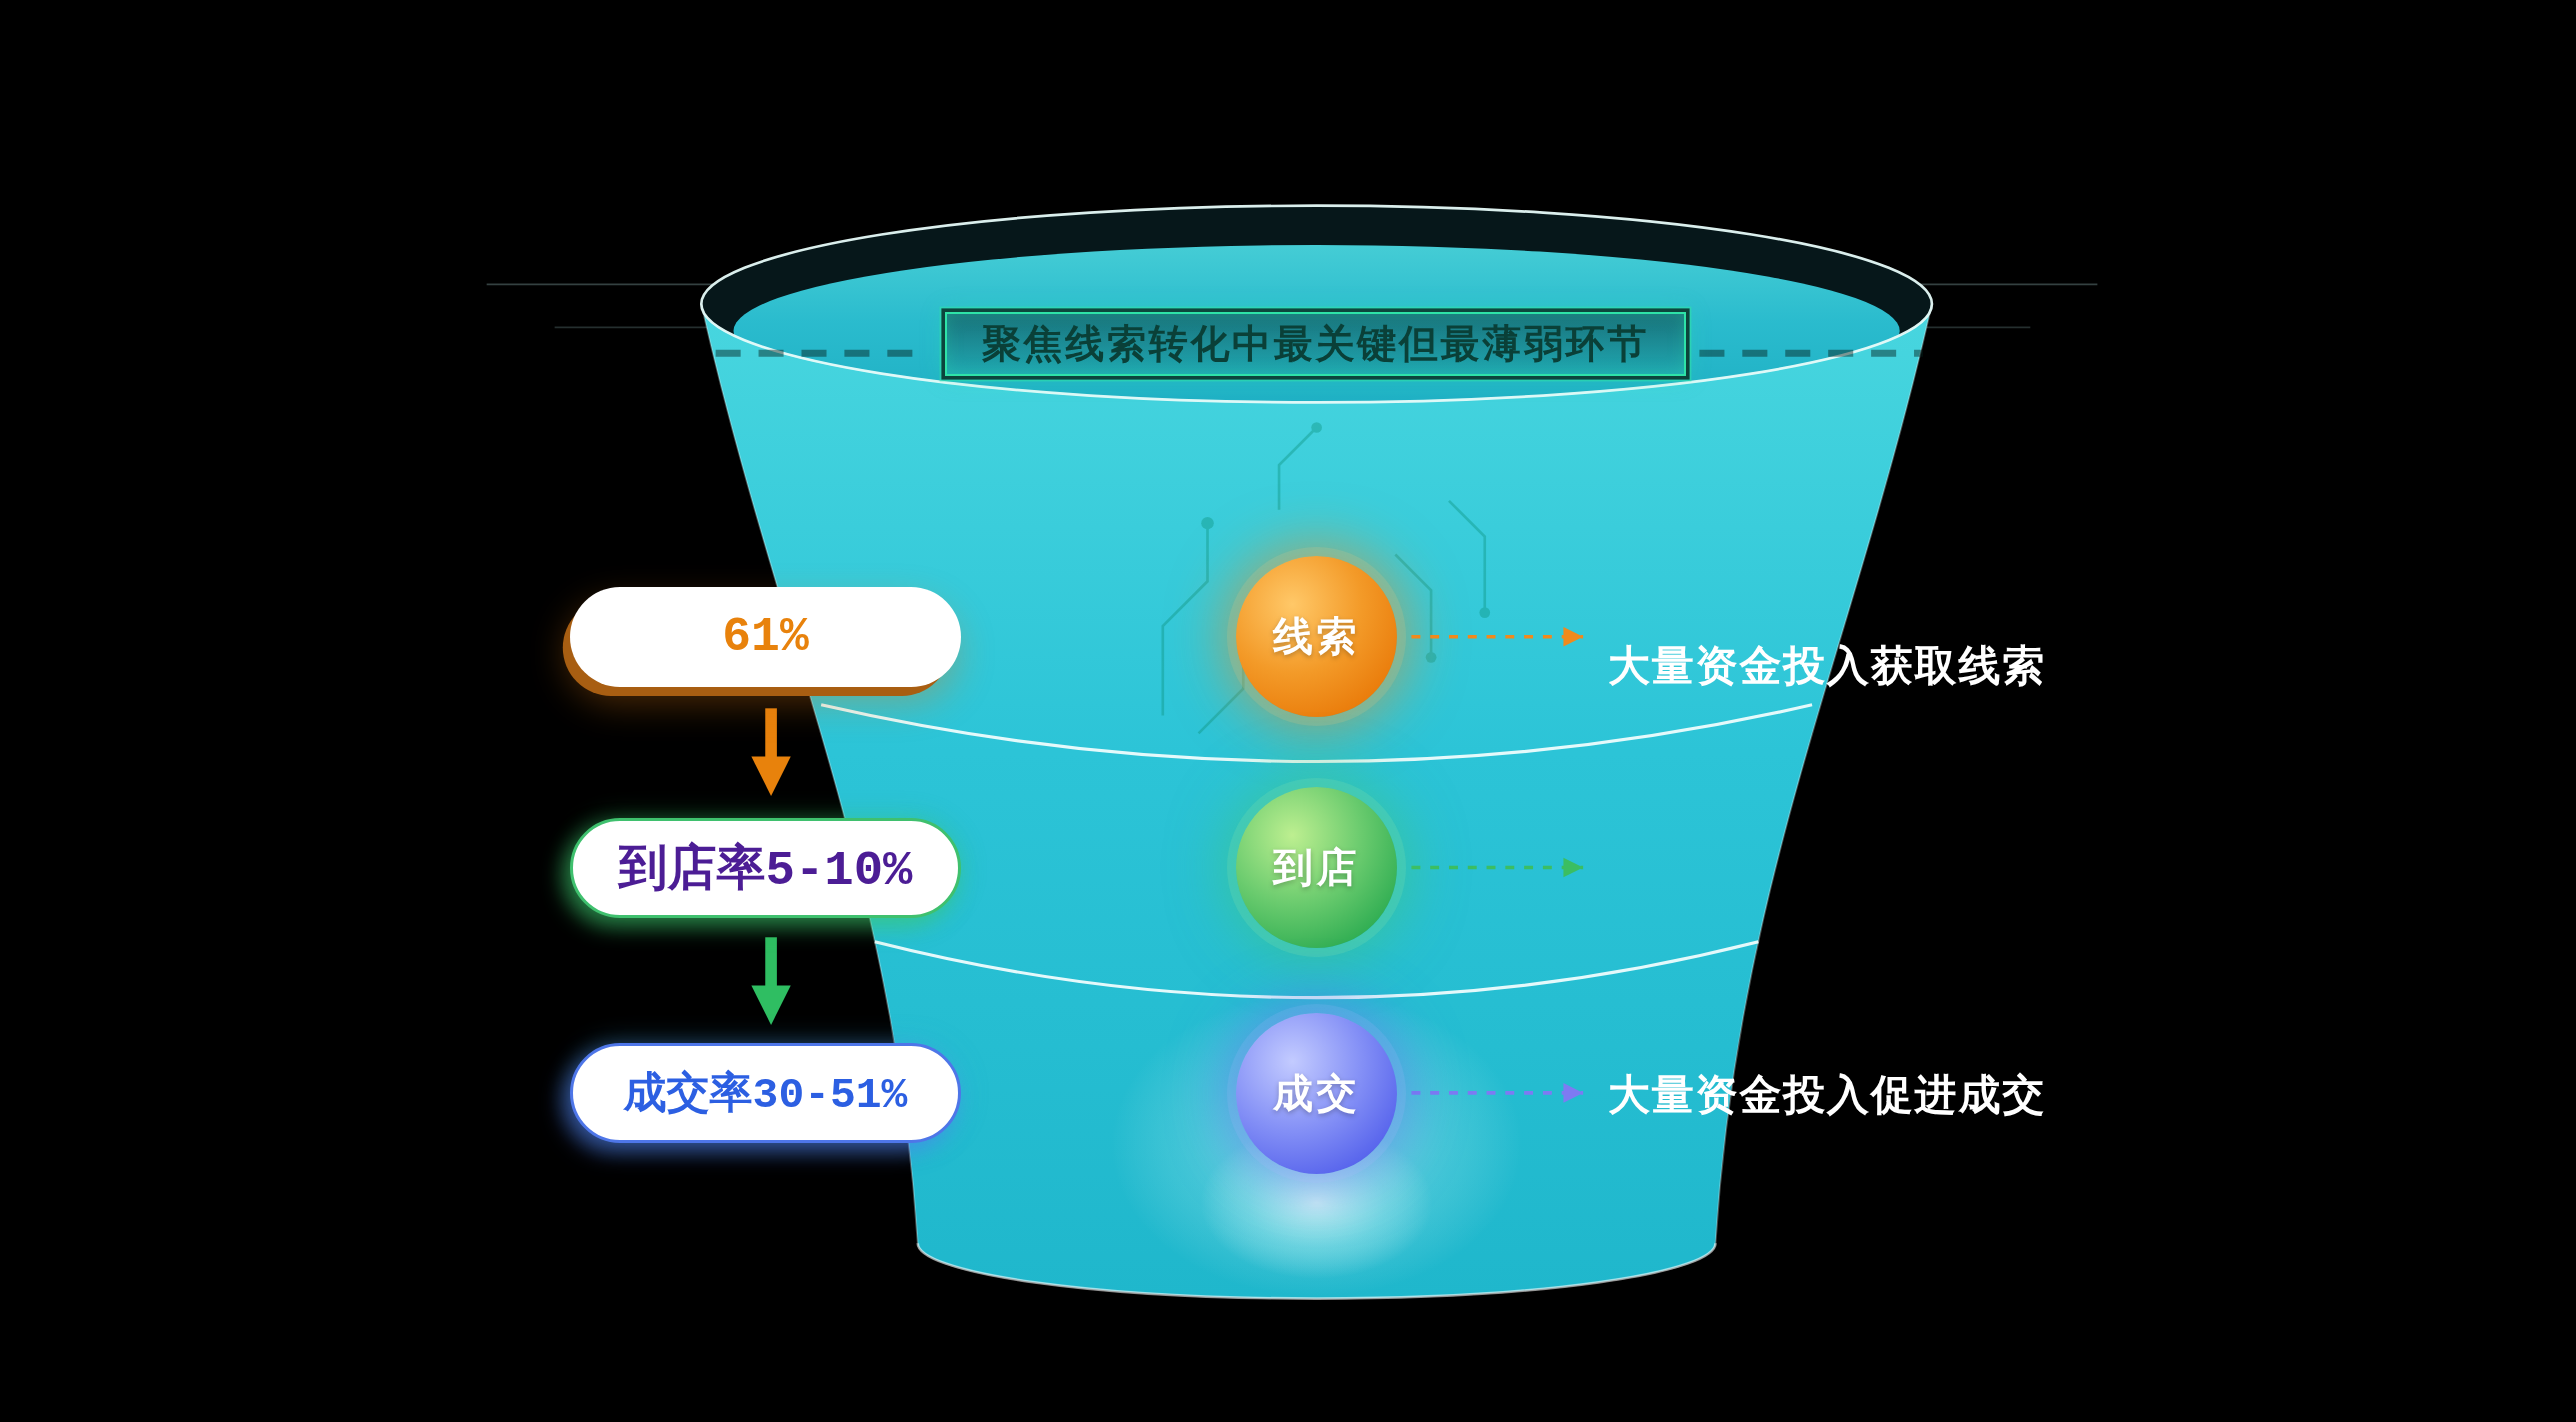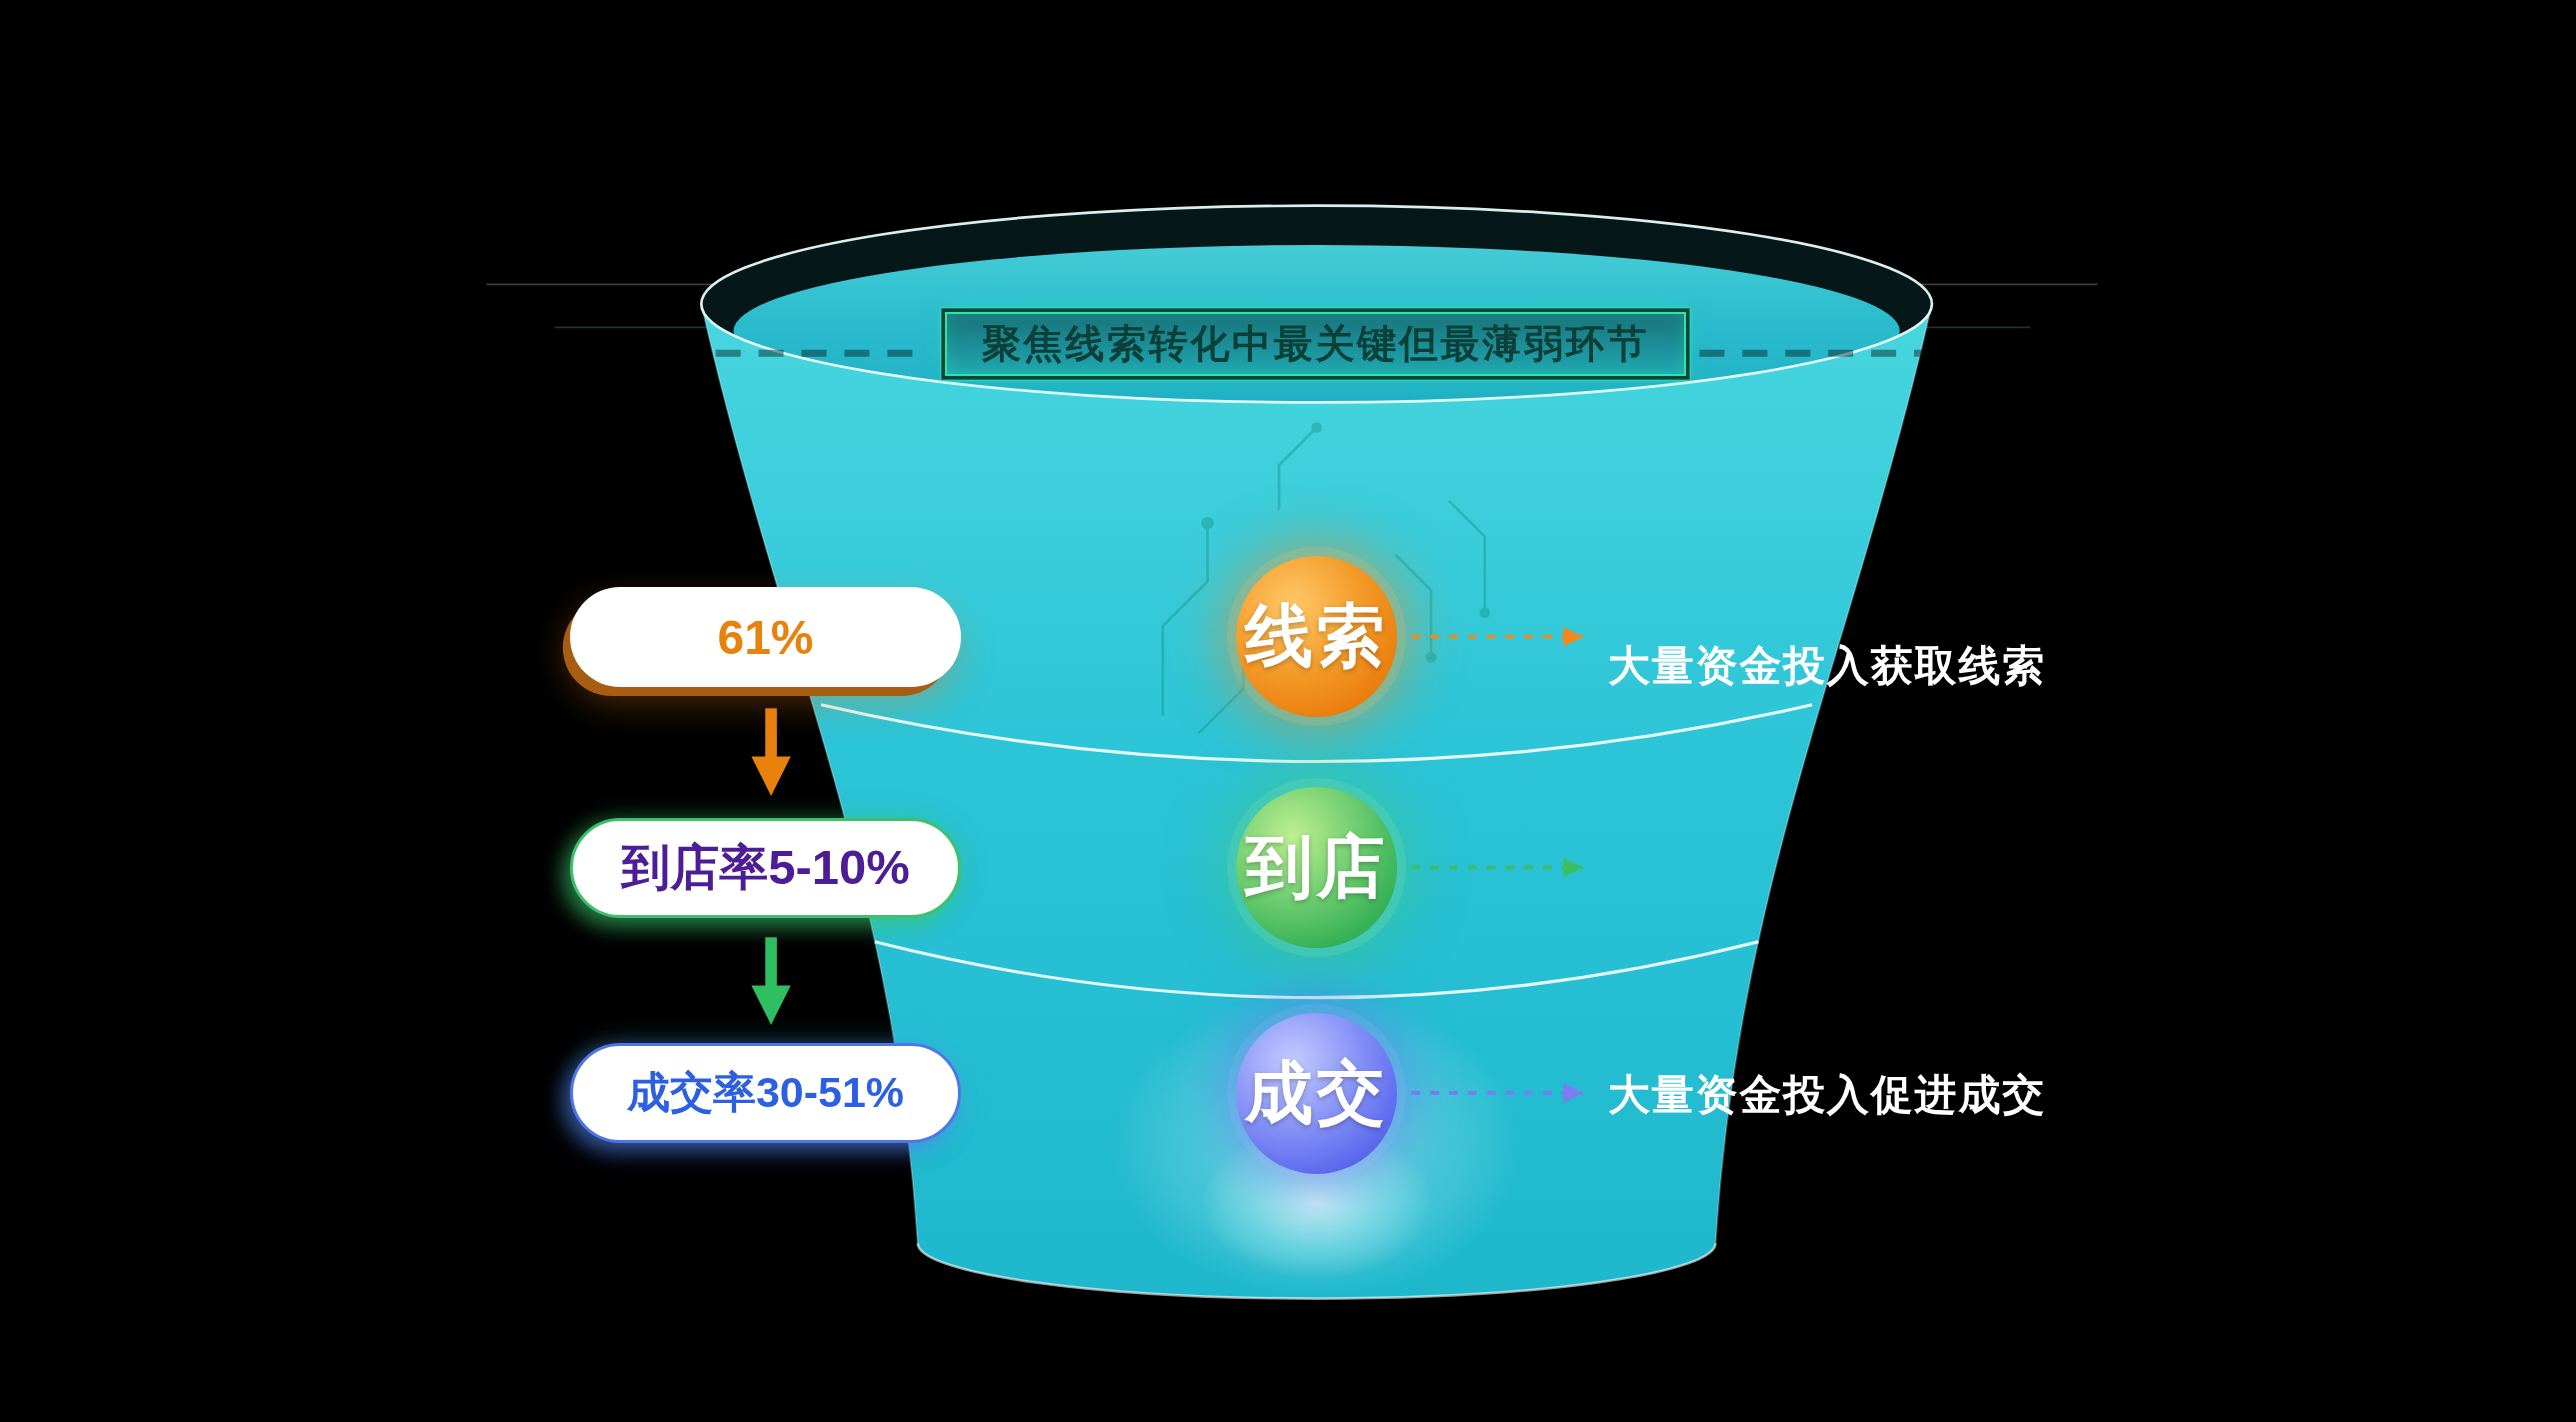--- a/index.html
+++ b/index.html
@@ -6,21 +6,21 @@
     margin: 0;
     padding: 0;
     background: #000;
   }
   .page {
     position: relative;
     width: 2184px;
     height: 1422px;
     background: #000;
     overflow: hidden;
-    font-family: Liberation Sans, sans-serif;
+    font-family: Liberation Mono, monospace;
   }
   svg.funnel-svg {
     position: absolute;
     left: 0; top: 0;
     width: 2576px; height: 1422px;
   }
 
   
   .title-box {
     position: absolute;
@@ -72,21 +72,21 @@
   }
 
   
   .node {
     position: absolute;
     left: 1236px;
     width: 161px; height: 161px;
     border-radius: 50%;
     display: flex; align-items: center; justify-content: center;
     color: #fff;
-    font-size: 68px; font-weight: 700;
+    font-size: 40px; font-weight: 700;
     letter-spacing: 3.6px;
     text-shadow: 0 1.8px 5.4px rgba(0,0,0,0.25);
   }
   .node1 {
     top: 556px;
     background: radial-gradient(circle at 35% 30%, #FFC868 0%, #F39A28 45%, #EA7D0C 78%);
     box-shadow: 0 0 0 9px rgba(255,200,120,0.15), 0 0 54px 12.5px rgba(240,140,30,0.55);
   }
   .node2 {
     top: 787px;

